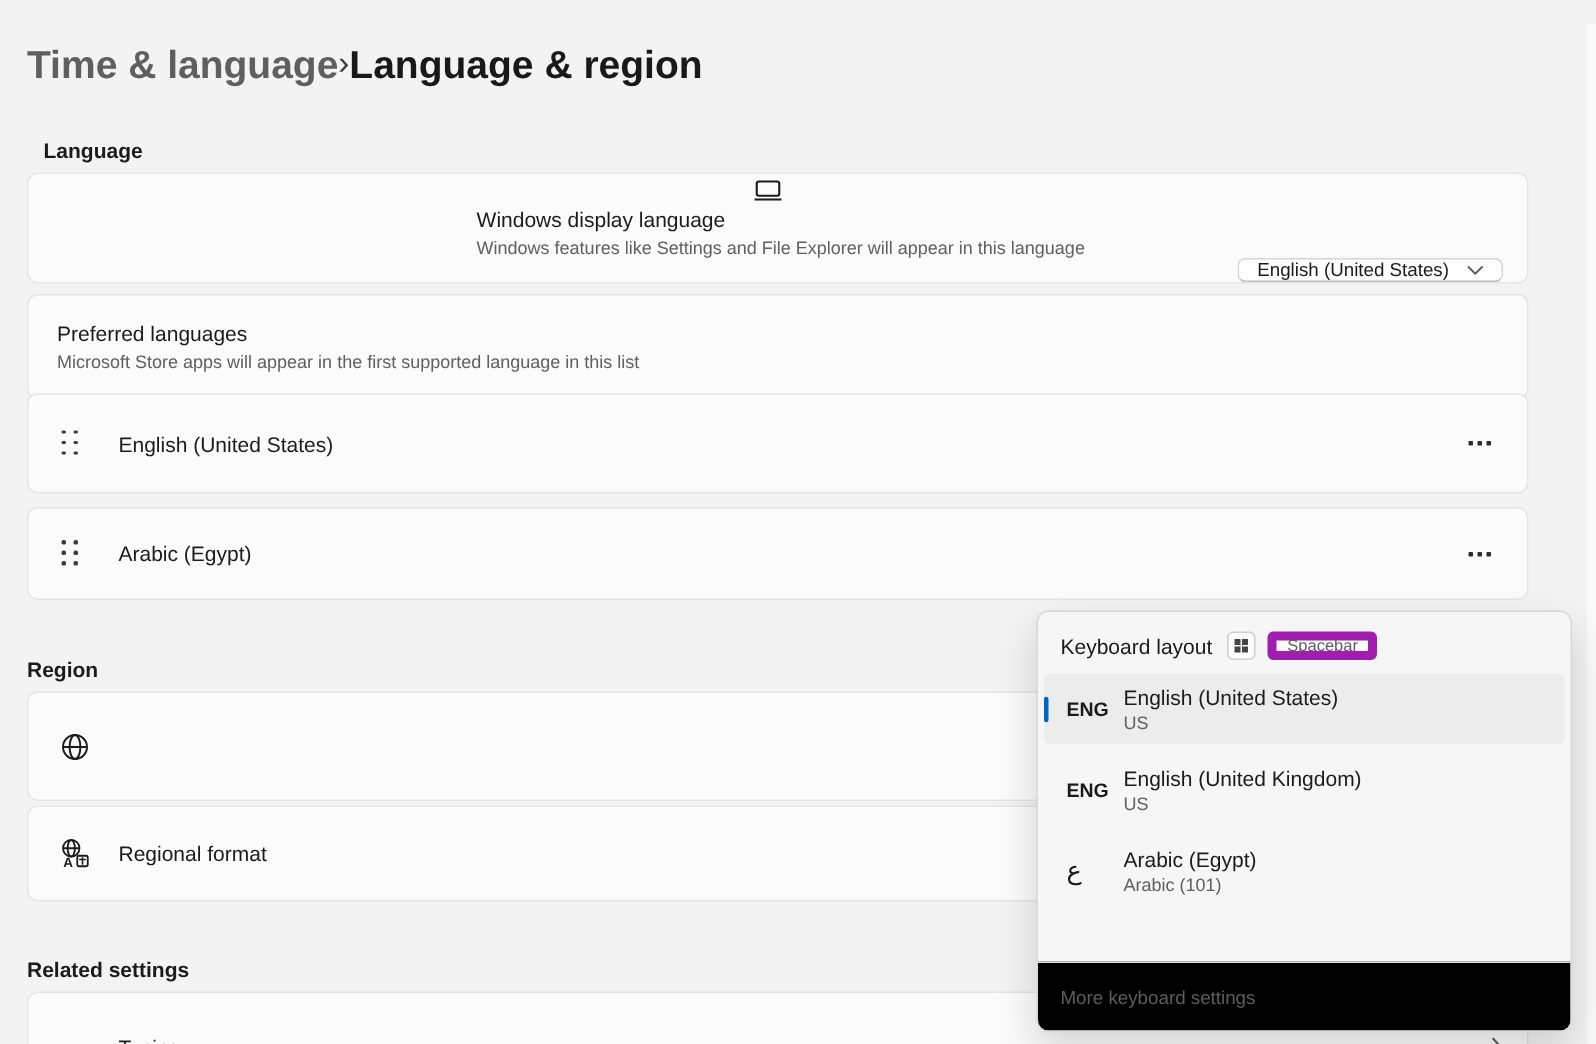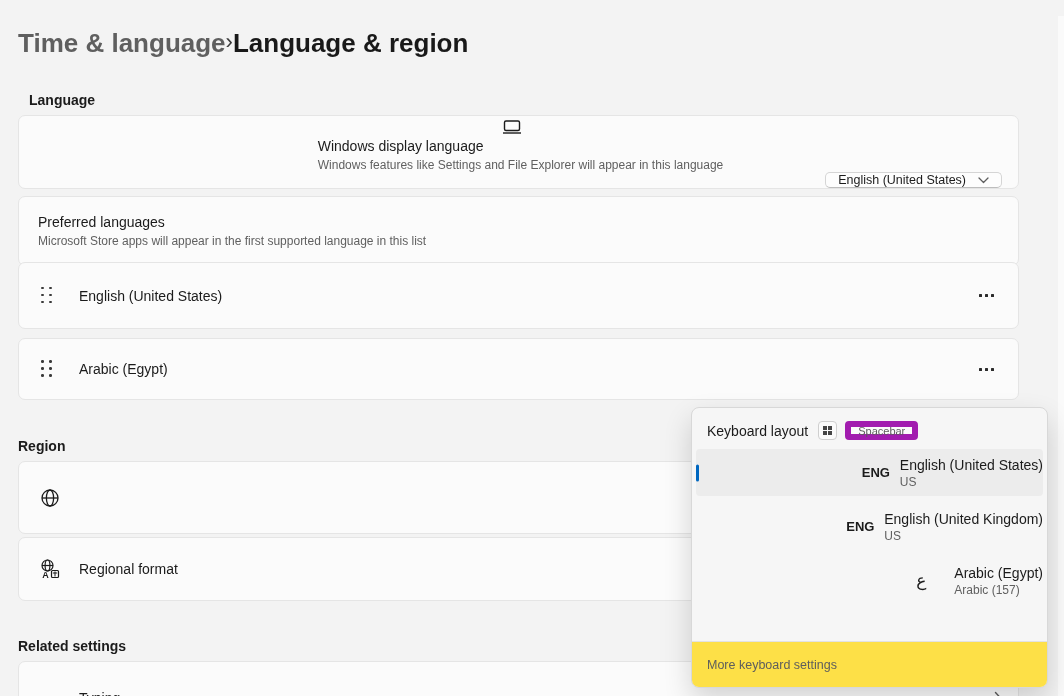--- a/index.html
+++ b/index.html
@@ -75,34 +75,34 @@
   .popup-title { font-size:14px; color:#1b1b1b; margin-right:2px; }
   .win-badge { width:19px; height:19px; border:1px solid #cfcfcf; border-radius:4px; background:#fbfbfb;
                display:flex; align-items:center; justify-content:center; }
   .win-glyph { display:grid; grid-template-columns:4px 4px; grid-auto-rows:4px; gap:1px; }
   .win-glyph i { background:#454545; }
   .key-badge { height:19px; border:6px solid #a21caf; border-radius:4px; background:#fbfbfb;
                font-size:11px; color:#5d5d5d; display:flex; align-items:center; padding:0 7px; }
 
   .popup-list { margin:9px 4px 0 4px; }
   .popup-item { position:relative; height:47px; margin-bottom:7px; border-radius:4px;
-                display:flex; align-items:center; padding-left:15px; cursor:pointer;justify-content:flex-end; }
+                display:flex; align-items:center; padding-left:15px; cursor:pointer; }
   .popup-item.selected { background:#ececec; }
   .popup-item.selected::before {
     content:""; position:absolute; left:0; top:50%; transform:translateY(-50%);
     width:3px; height:17px; border-radius:2px; background:#0067C0;
   }
   .item-badge { width:38px; font-size:13px; font-weight:700; color:#1b1b1b; flex:0 0 auto; }
   .popup-item:nth-child(3) .item-badge { font-weight:400; font-size:17px; }
   .item-text .t { font-size:14px; color:#1b1b1b; }
   .item-text .s { font-size:12px; color:#606060; margin-top:2px; }
 
   .popup-footer {
     position:absolute; left:0; right:0; bottom:0; height:46px;
-    border-top:1px solid #e2e2e2; background:#fde047;
+    border-top:1px solid #e2e2e2; background:#000000;
     display:flex; align-items:center; padding-left:15px;
     font-size:12.5px; color:#5d5d5d; cursor:pointer;
   }
 
   .scroll-strip { position:absolute; right:0; top:16px; width:6px; height:680px; background:#fafafa; }
 
   svg { display:block; }
 </style>
 </head>
 <body>
@@ -263,19 +263,19 @@
       <span class="item-badge">ENG</span>
       <span class="item-text">
         <div class="t">English (United Kingdom)</div>
         <div class="s">US</div>
       </span>
     </div>
     <div class="popup-item">
       <span class="item-badge">ع</span>
       <span class="item-text">
         <div class="t">Arabic (Egypt)</div>
-        <div class="s">Arabic (157)</div>
+        <div class="s">Arabic (101)</div>
       </span>
     </div>
   </div>
 
   <div class="popup-footer">More keyboard settings</div>
 </div>
 
 </body></html>

